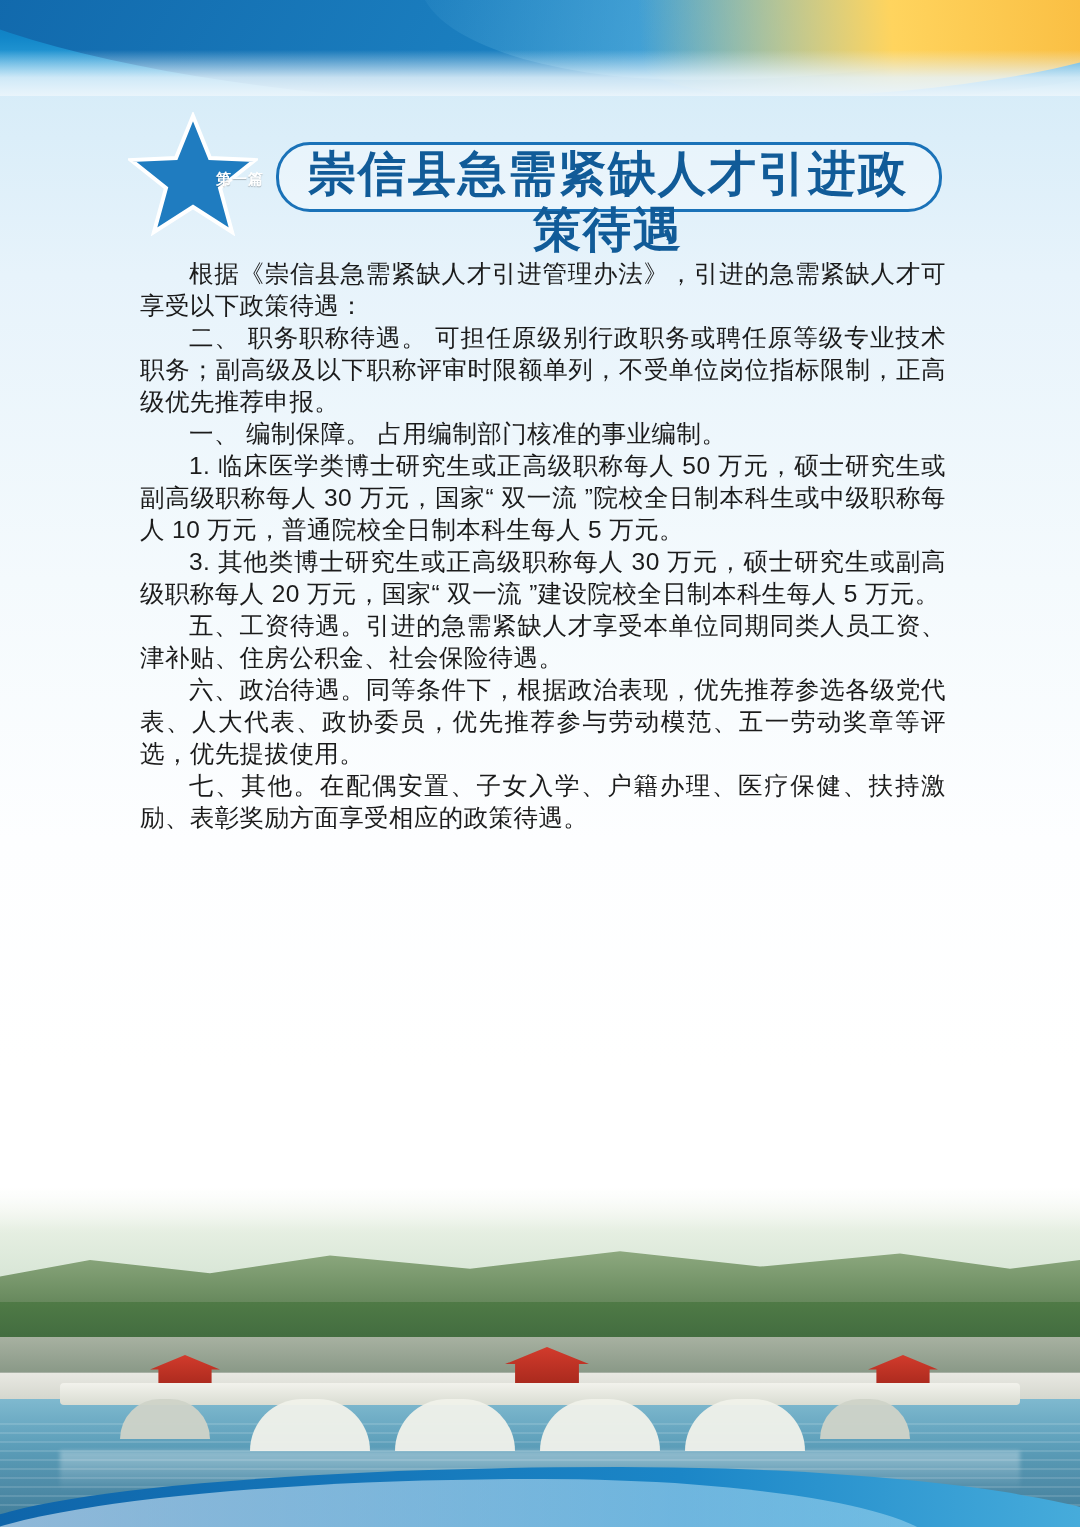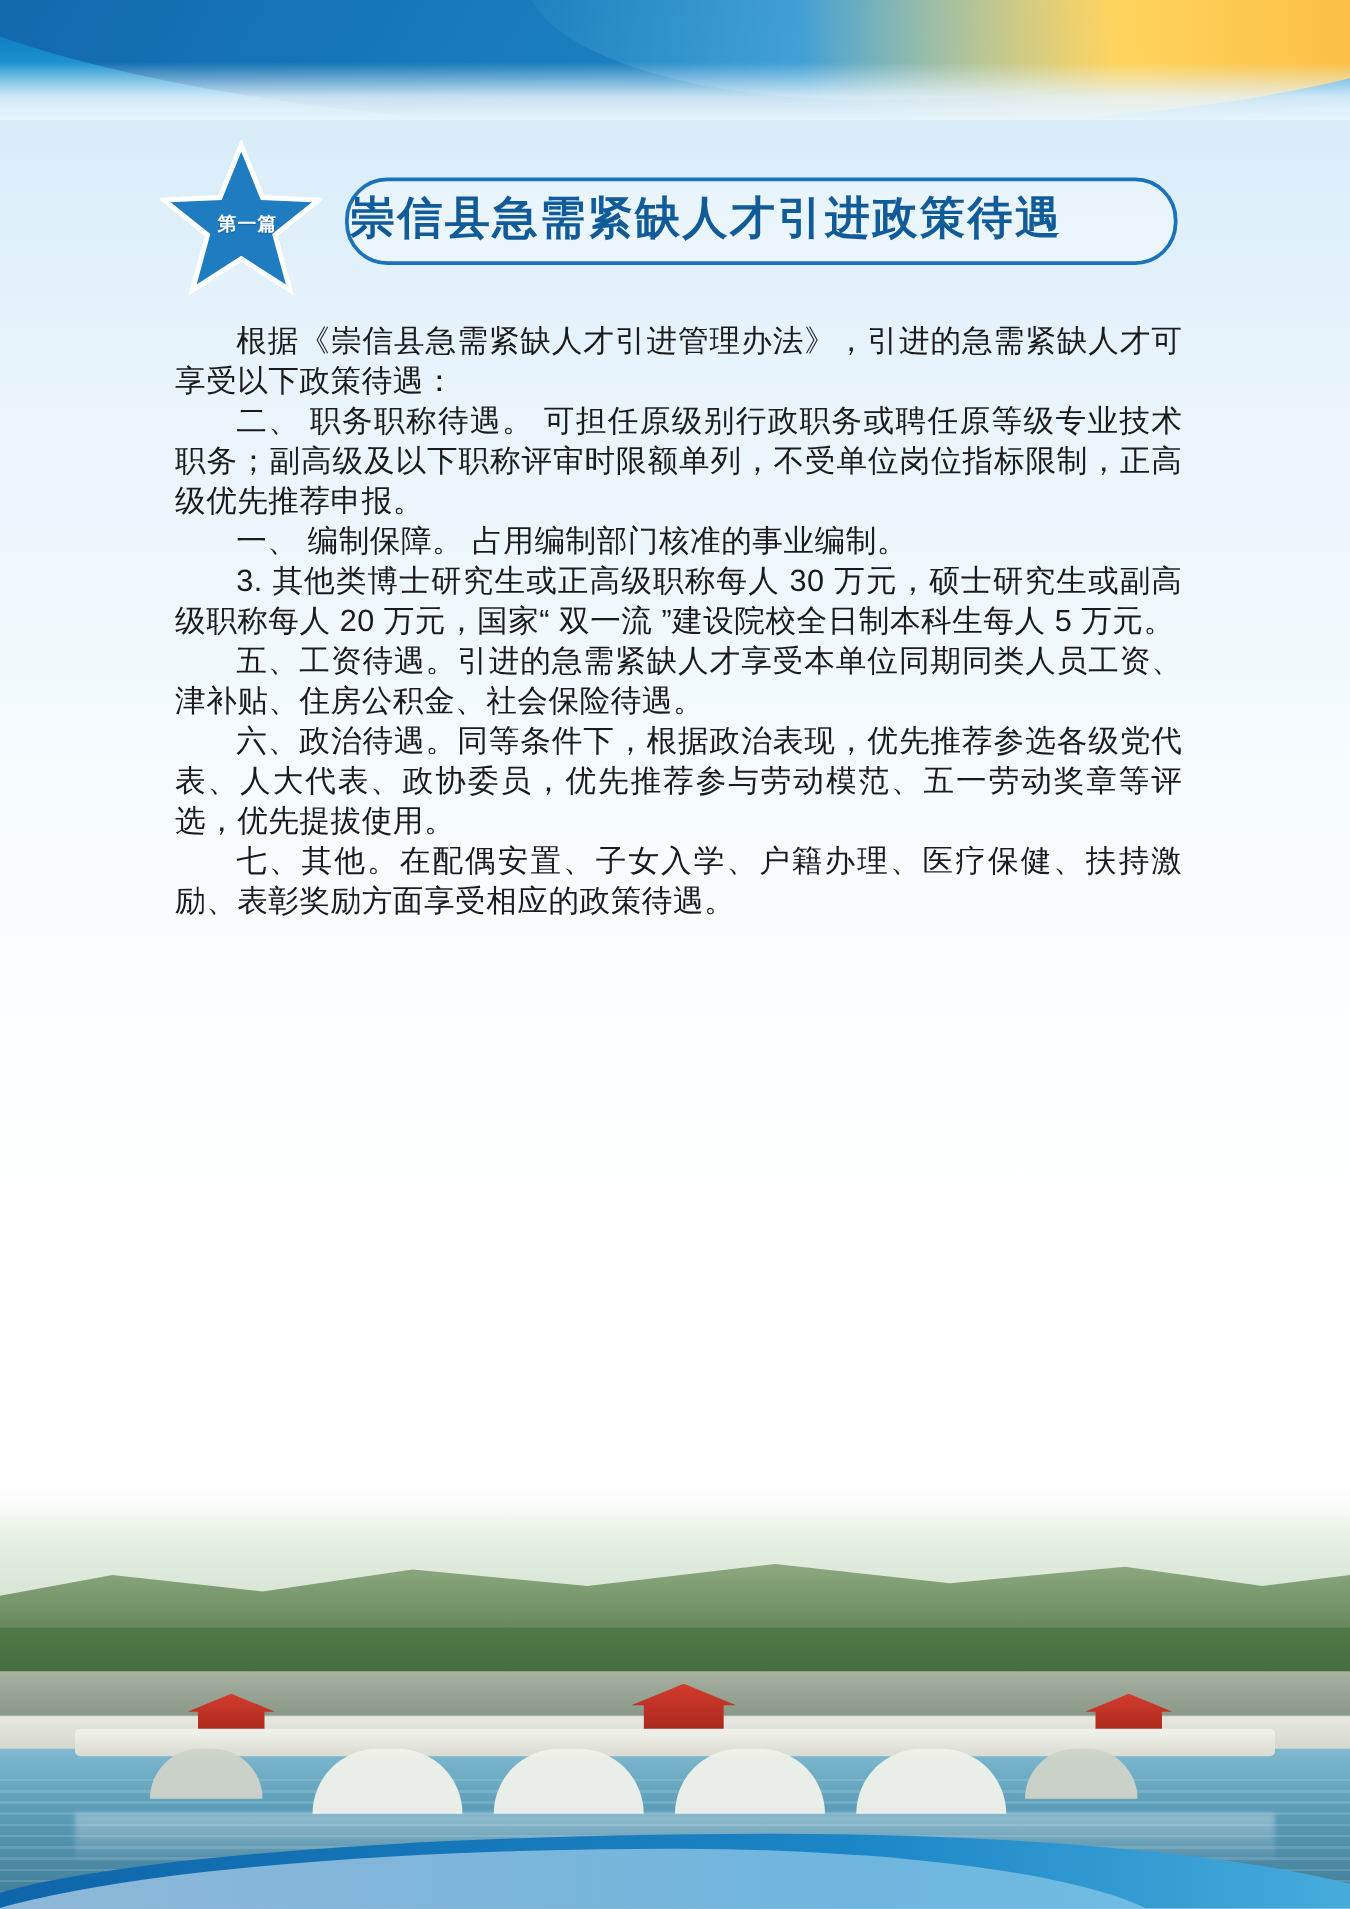--- a/index.html
+++ b/index.html
@@ -70,40 +70,40 @@
     color: #1a72b8;
   }
   .star svg { display: block; }
   .star-label {
     position: absolute;
     left: 46px; top: 58px;
     width: 90px;
     font-size: 15px;
     letter-spacing: 1px;
     color: #ffffff;
-    text-align: left;
+    text-align: right;
     font-weight: bold;
     text-shadow: 0 1px 1px rgba(0,0,0,0.25);
   }
   .title-pill {
     position: absolute;
     left: 148px; top: 30px;
     width: 660px; height: 64px;
     border: 3px solid #1a72b8;
     border-radius: 34px;
     background: rgba(255,255,255,0.35);
   }
   .title-text {
     position: absolute;
-    left: 152px; top: 34px;
+    left: 170px; top: 34px;
     width: 620px; height: 56px;
     line-height: 56px;
-    text-align: left;
+    text-align: center;
     color: #115b98;
-    font-size: 36px;
+    font-size: 48px;
     font-weight: bold;
     letter-spacing: 2px;
   }
 
   
   .content {
     position: absolute;
     left: 140px; top: 258px;
     width: 806px;
     color: #1b1b1b;
@@ -226,20 +226,21 @@
     </div>
     <div class="star-label">第一篇</div>
     <div class="title-pill"></div>
     <div class="title-text">崇信县急需紧缺人才引进政策待遇</div>
   </div>
 
   <div class="content">
     <p>根据《崇信县急需紧缺人才引进管理办法》，引进的急需紧缺人才可享受以下政策待遇：</p>
     <p>二、 职务职称待遇。 可担任原级别行政职务或聘任原等级专业技术职务；副高级及以下职称评审时限额单列，不受单位岗位指标限制，正高级优先推荐申报。</p>
     <p>一、 编制保障。 占用编制部门核准的事业编制。</p>
+    <p>1. 临床医学类博士研究生或正高级职称每人 50 万元，硕士研究生或副高级职称每人 30 万元，国家“ 双一流 ”院校全日制本科生或中级职称每人 10 万元，普通院校全日制本科生每人 5 万元。</p>
     <p>3. 其他类博士研究生或正高级职称每人 30 万元，硕士研究生或副高级职称每人 20 万元，国家“ 双一流 ”建设院校全日制本科生每人 5 万元。</p>
     <p>五、工资待遇。引进的急需紧缺人才享受本单位同期同类人员工资、津补贴、住房公积金、社会保险待遇。</p>
     <p>六、政治待遇。同等条件下，根据政治表现，优先推荐参选各级党代表、人大代表、政协委员，优先推荐参与劳动模范、五一劳动奖章等评选，优先提拔使用。</p>
     <p>七、其他。在配偶安置、子女入学、户籍办理、医疗保健、扶持激励、表彰奖励方面享受相应的政策待遇。</p>
   </div>
 
   <div class="photo">
     <div class="sky2"></div>
     <div class="hills"></div>
     <div class="treeline"></div>

